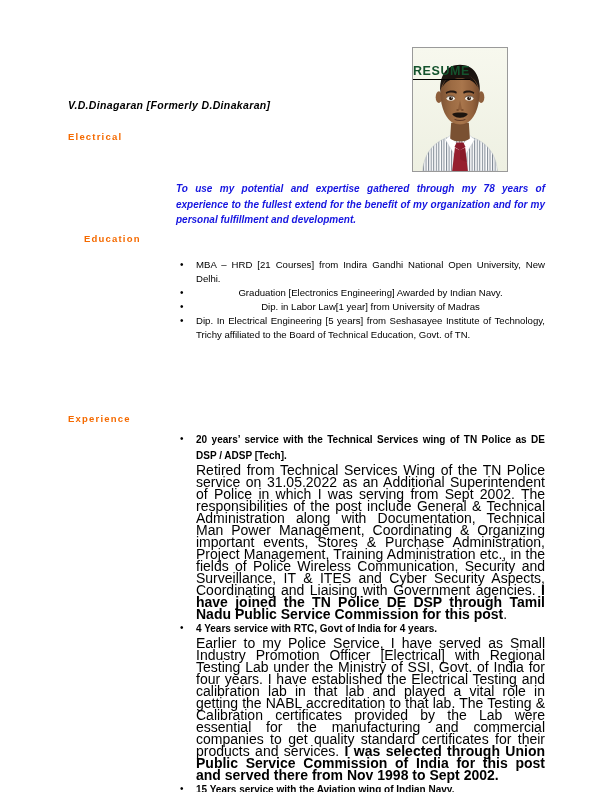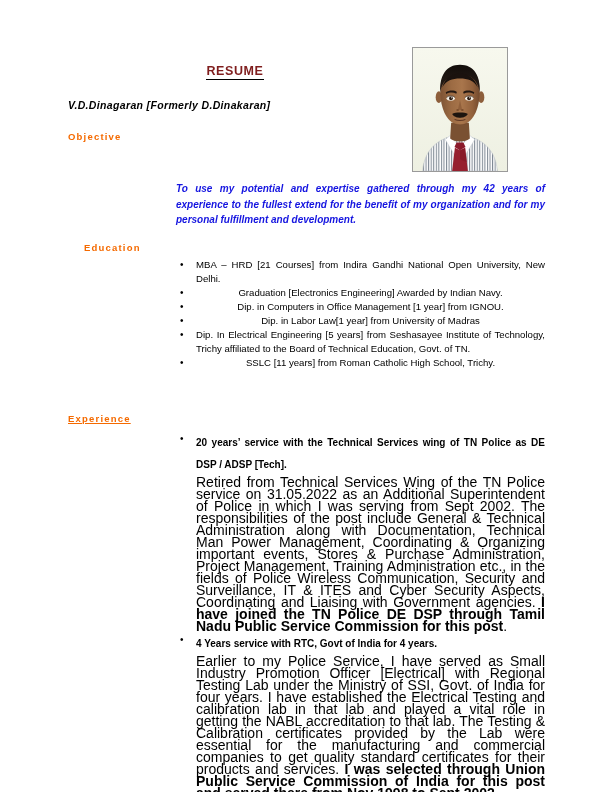--- a/index.html
+++ b/index.html
@@ -32,25 +32,25 @@
     overflow: hidden;
   }
   .photo-frame svg { display: block; width: 100%; height: 100%; }
 
   
   .doc-title {
     position: absolute;
     left: 0;
     top: 64px;
     width: 470px;
-    text-align: center;
+    text-align: right;
     font-size: 12.5px;
     font-weight: bold;
     letter-spacing: 0.6px;
-    color: #7f1d1d;
+    color: #14532d;
   }
   .doc-title span {
     border-bottom: 1.6px solid #000;
     padding-bottom: 1px;
   }
 
   
   .name-line {
     position: absolute;
     left: 68px;
@@ -66,22 +66,22 @@
   .section-heading {
     position: absolute;
     left: 68px;
     font-size: 9.5px;
     font-weight: bold;
     letter-spacing: 1.2px;
     color: #f56a00;
     white-space: nowrap;
   }
   #heading-objective  { top: 131px; }
-  #heading-education  { top: 242px; padding-left: 16px; }
-  #heading-experience { top: 413px; text-decoration: underline; }
+  #heading-education  { top: 233px; padding-left: 16px; }
+  #heading-experience { top: 413px; }
 
   
   .objective-body {
     position: absolute;
     left: 176px;
     top: 181px;
     width: 369px;
     font-size: 10px;
     font-weight: bold;
     font-style: italic;
@@ -128,21 +128,21 @@
     text-justify: inter-word;
   }
   #education-list li.nojustify { text-align: center; }
 
   
   #experience-list li { margin-bottom: 1px; }
   .exp-title {
     display: block;
     font-size: 10px;
     font-weight: bold;
-    line-height: 22px;
+    line-height: 16px;
     text-align: justify;
     text-justify: inter-word;
   }
   .exp-body {
     display: block;
     font-size: 14px;
     line-height: 12px;
     text-align: justify;
     text-justify: inter-word;
   }
@@ -222,32 +222,30 @@
       <path d="M41 76.5 C44 78.4 52 78.4 55 76.5" fill="none" stroke="#6d4529" stroke-width="0.7" opacity="0.6"></path>
     </svg>
   </div>
 
   <div class="doc-title">
     <span>RESUME</span>
   </div>
 
   <div class="name-line">V.D.Dinagaran  [Formerly D.Dinakaran]</div>
 
-  <div class="section-heading" id="heading-objective">Objective</div>
-  <div class="objective-body">To use my potential and expertise gathered through my 42 years of experience to the fullest extend for the benefit of my organization and for my personal fulfillment and development.</div>
+  <div class="section-heading" id="heading-objective">Electrical</div>
+  <div class="objective-body">To use my potential and expertise gathered through my 78 years of experience to the fullest extend for the benefit of my organization and for my personal fulfillment and development.</div>
 
   <div class="section-heading" id="heading-education">Education</div>
   <div class="list-block" id="education-list">
     <ul class="bullets">
       <li>MBA – HRD [21 Courses] from Indira Gandhi National Open University, New Delhi.</li>
       <li class="nojustify">Graduation [Electronics Engineering] Awarded by Indian Navy.</li>
-      <li class="nojustify">Dip. in Computers in Office Management [1 year] from IGNOU.</li>
       <li class="nojustify">Dip. in Labor Law[1 year] from University of Madras</li>
       <li>Dip. In Electrical Engineering [5 years] from Seshasayee Institute of Technology, Trichy affiliated to the Board of Technical Education, Govt. of TN.</li>
-      <li class="nojustify">SSLC [11 years] from Roman Catholic High School, Trichy.</li>
     </ul>
   </div>
 
   <div class="section-heading" id="heading-experience">Experience</div>
   <div class="list-block" id="experience-list">
     <ul class="bullets">
 
       <li>
         <span class="exp-title">20 years’ service with the Technical Services wing of TN Police as DE DSP / ADSP [Tech].</span>
         <span class="exp-body"><span>Retired from Technical Services Wing of the TN Police service on 31.05.2022 as an Additional Superintendent of Police in which I was serving from    Sept 2002. The responsibilities of the post include General &amp; Technical Administration along with Documentation, Technical Man Power Management, Coordinating &amp; Organizing important events, Stores &amp; Purchase Administration, Project Management, Training Administration etc., in the fields of Police Wireless Communication, Security and Surveillance, IT &amp; ITES and Cyber Security Aspects, Coordinating and Liaising with Government agencies.  </span><b>I have joined the TN Police DE DSP through Tamil Nadu Public Service Commission for this post</b><span>.</span></span>

